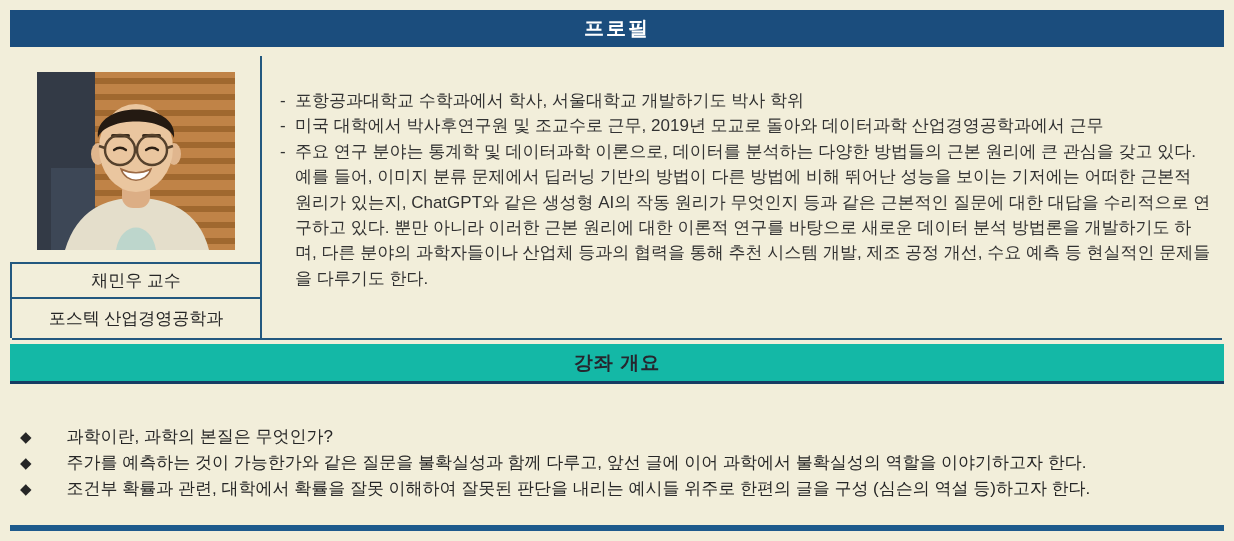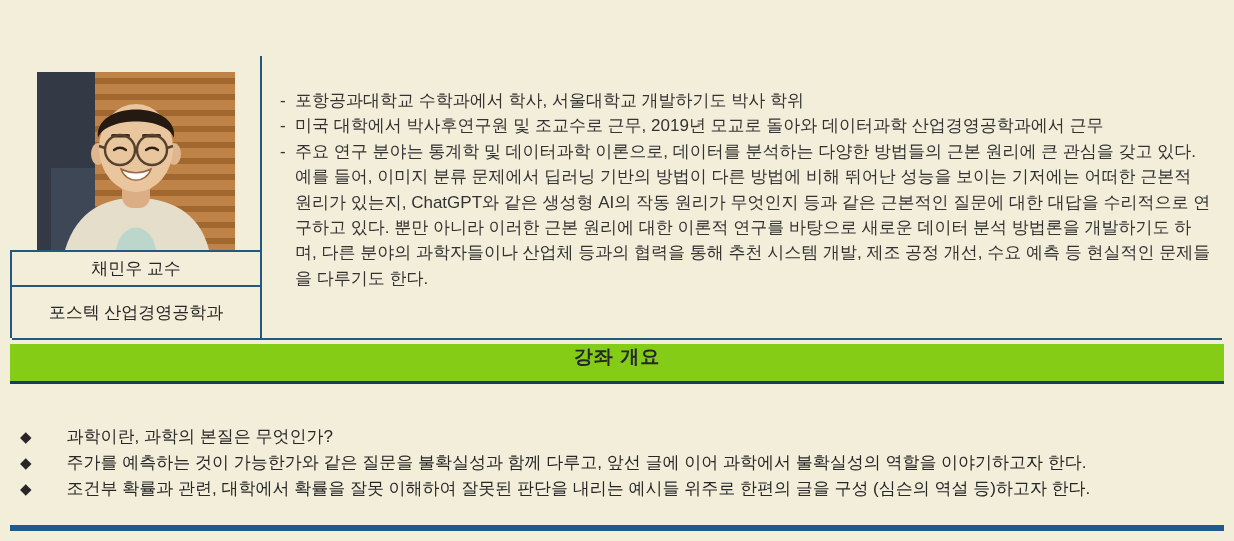--- a/index.html
+++ b/index.html
@@ -46,42 +46,42 @@
   .photo { width: 198px; height: 178px; display: block; }
   .name-row, .dept-row {
     border-top: 2px solid #23587f;
     border-left: 2px solid #23587f;
     margin-left: -2px;
     display: flex; align-items: center; justify-content: center;
     font-size: 17px; color: #262626;
     box-sizing: border-box;
   }
   .name-row { height: 35px; }
-  .dept-row { height: 53px; }
+  .dept-row { height: 41px; }
 
   .right-col {
     flex: 1;
     padding: 32px 10px 0 18px;
     box-sizing: border-box;
   }
   .bio-item {
     display: flex;
     font-size: 17px; line-height: 25.4px;
     color: #323232;
   }
   .bio-marker { width: 15px; flex-shrink: 0; }
   .bio-text { flex: 1; }
 
   
   .overview-band {
     position: absolute; left: 10px; top: 344px;
     width: 1214px; height: 40px;
-    background: #84cc16;
+    background: #14b8a6;
     border-bottom: 3px solid #173c63;
-    display: flex; justify-content: center;
+    display: flex; align-items: center; justify-content: center;
     font-size: 19px; font-weight: 600; letter-spacing: 1px;
     color: #26262e;
     box-sizing: border-box;
   }
 
   
   .bullets {
     position: absolute; left: 20px; top: 424px;
     width: 1202px;
   }
@@ -98,20 +98,23 @@
     position: absolute; left: 10px; top: 525px;
     width: 1214px; height: 6px;
     background: #1e5a8c;
   }
 </style>
 </head>
 <body>
 
 <div class="page">
 
+  <div class="header-bar">
+    <span>프로필</span>
+  </div>
 
   <div class="profile-table">
     <div class="left-col">
       <div class="photo-cell">
         <svg class="photo" viewBox="0 0 198 178" aria-hidden="true">
 
           <rect width="198" height="178" fill="#c08347"></rect>
           <g fill="#a0682f">
             <rect y="6" width="198" height="6"></rect>
             <rect y="22" width="198" height="6"></rect>

